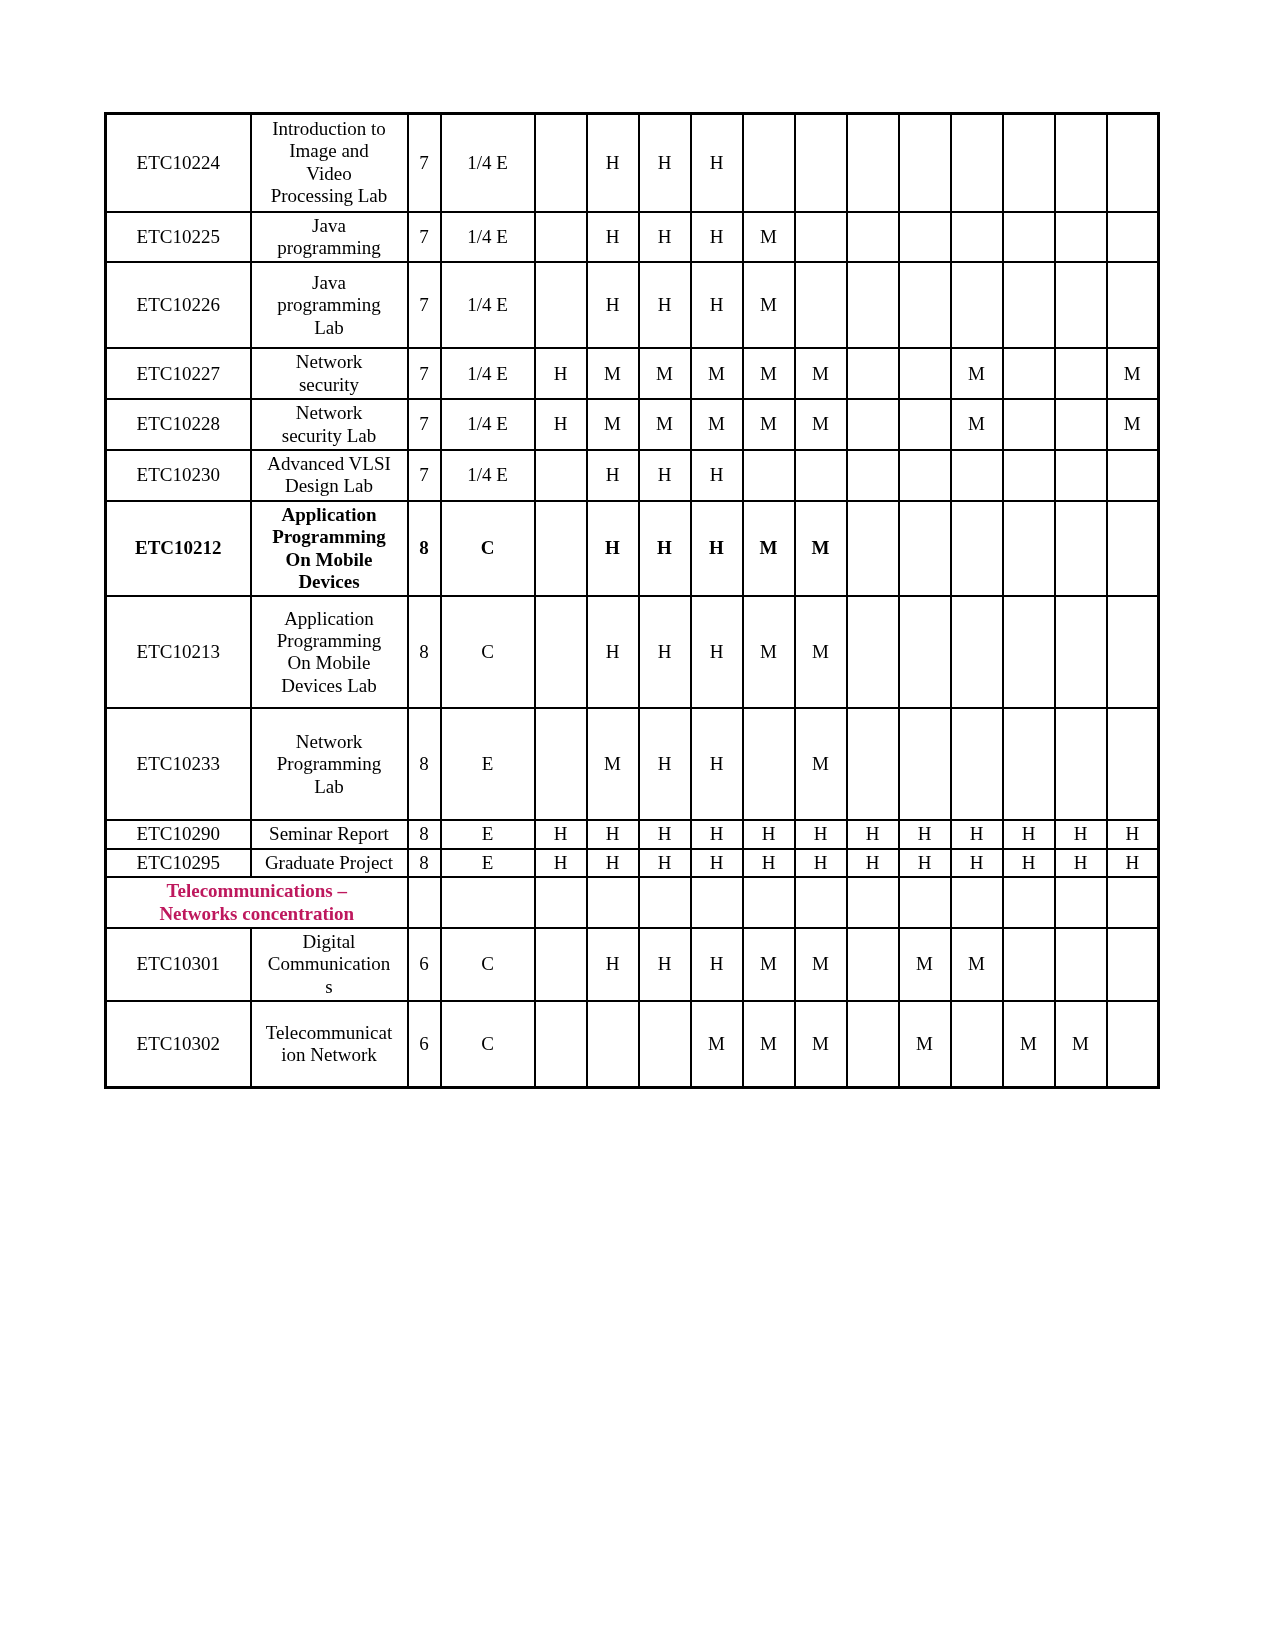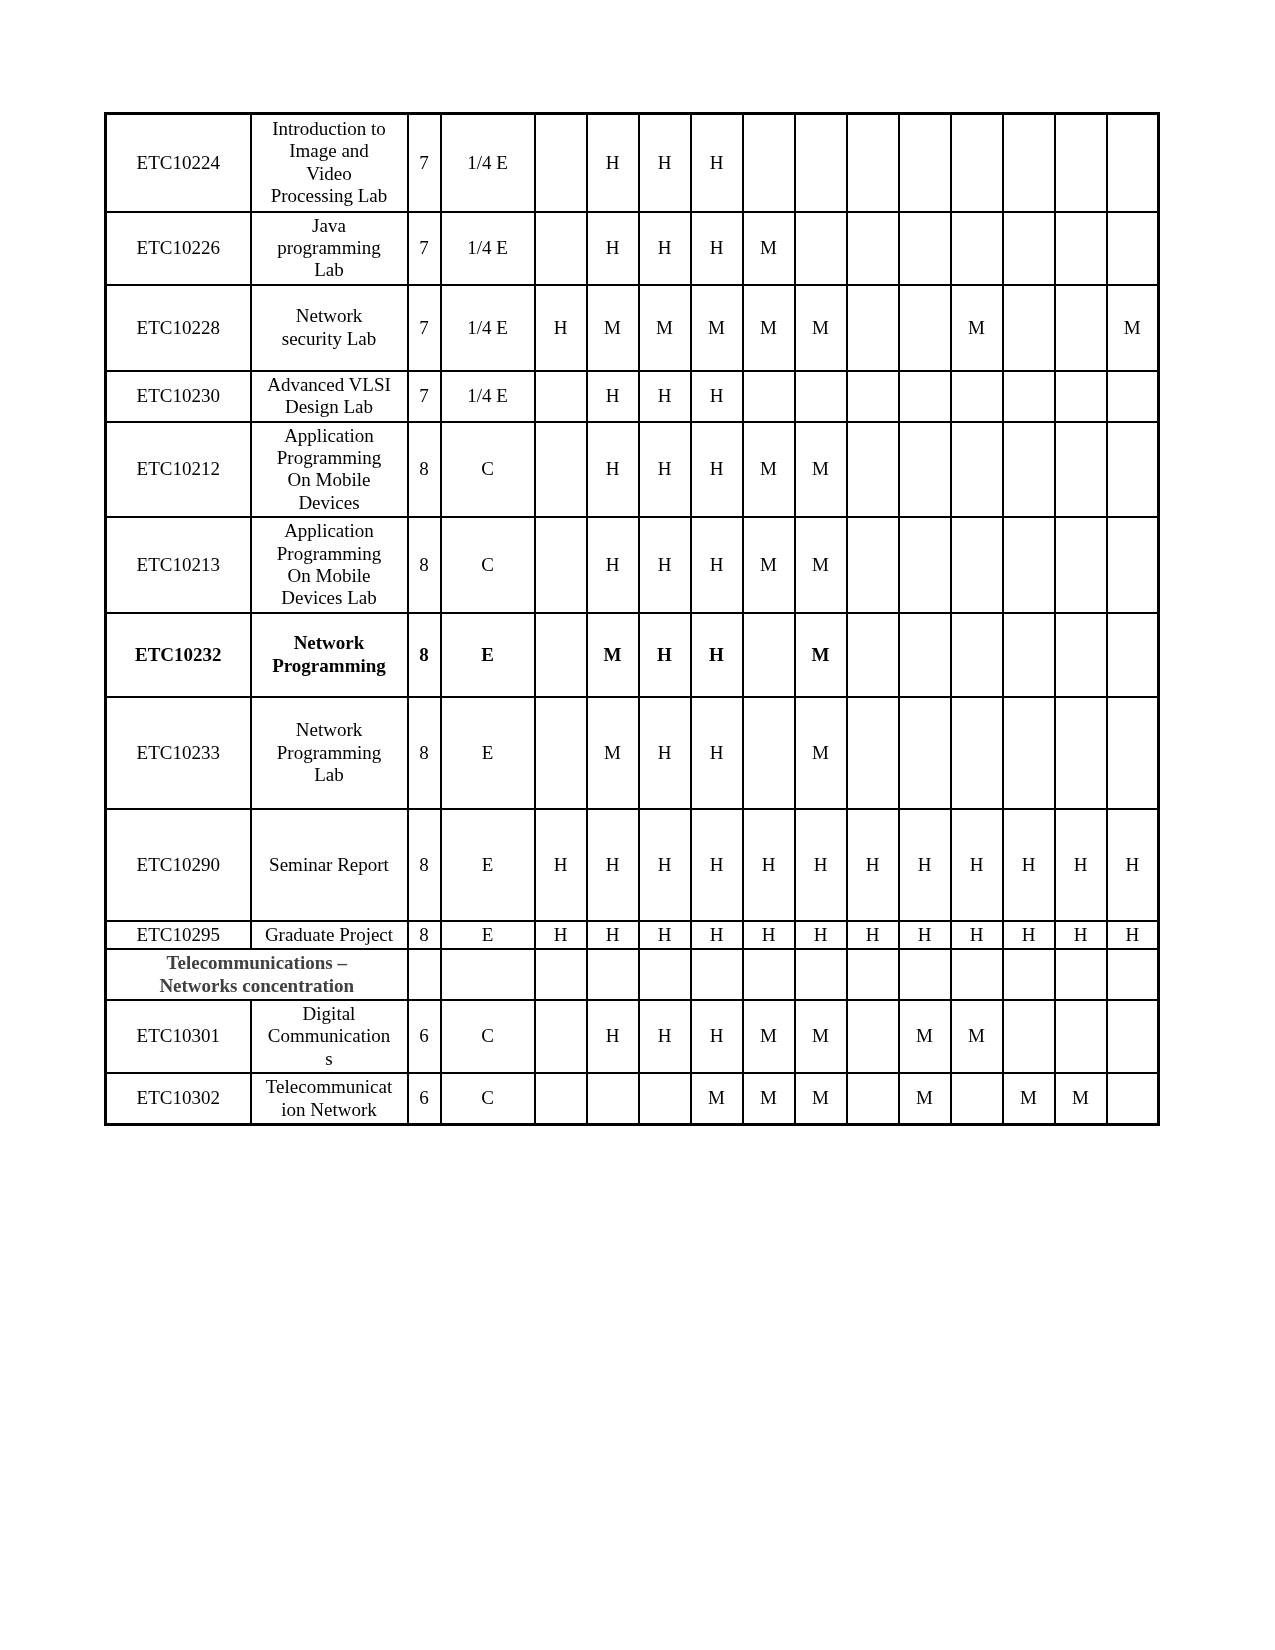--- a/index.html
+++ b/index.html
@@ -86,38 +86,76 @@
           <td></td>
           <td></td>
           <td></td>
           <td></td>
           <td></td>
           <td></td>
           <td></td>
           <td></td>
         </tr>
         <tr>
+          <td>ETC10225</td>
+          <td>Java
+programming</td>
+          <td>7</td>
+          <td>1/4 E</td>
+          <td></td>
+          <td>H</td>
+          <td>H</td>
+          <td>H</td>
+          <td>M</td>
+          <td></td>
+          <td></td>
+          <td></td>
+          <td></td>
+          <td></td>
+          <td></td>
+          <td></td>
+        </tr>
+        <tr>
           <td>ETC10226</td>
           <td>Java
 programming
 Lab</td>
           <td>7</td>
           <td>1/4 E</td>
           <td></td>
           <td>H</td>
           <td>H</td>
           <td>H</td>
           <td>M</td>
           <td></td>
           <td></td>
           <td></td>
           <td></td>
           <td></td>
           <td></td>
           <td></td>
+        </tr>
+        <tr>
+          <td>ETC10227</td>
+          <td>Network
+security</td>
+          <td>7</td>
+          <td>1/4 E</td>
+          <td>H</td>
+          <td>M</td>
+          <td>M</td>
+          <td>M</td>
+          <td>M</td>
+          <td>M</td>
+          <td></td>
+          <td></td>
+          <td>M</td>
+          <td></td>
+          <td></td>
+          <td>M</td>
         </tr>
         <tr>
           <td>ETC10228</td>
           <td>Network
 security Lab</td>
           <td>7</td>
           <td>1/4 E</td>
           <td>H</td>
           <td>M</td>
           <td>M</td>
@@ -186,39 +224,20 @@
           <td>M</td>
           <td>M</td>
           <td></td>
           <td></td>
           <td></td>
           <td></td>
           <td></td>
           <td></td>
         </tr>
         <tr>
-          <td>ETC10232</td>
-          <td>Network
-Programming</td>
-          <td>8</td>
-          <td>E</td>
-          <td></td>
-          <td>M</td>
-          <td>H</td>
-          <td>H</td>
-          <td></td>
-          <td>M</td>
-          <td></td>
-          <td></td>
-          <td></td>
-          <td></td>
-          <td></td>
-          <td></td>
-        </tr>
-        <tr>
           <td>ETC10233</td>
           <td>Network
 Programming
 Lab</td>
           <td>8</td>
           <td>E</td>
           <td></td>
           <td>M</td>
           <td>H</td>
           <td>H</td>
@@ -261,21 +280,21 @@
           <td>H</td>
           <td>H</td>
           <td>H</td>
           <td>H</td>
           <td>H</td>
           <td>H</td>
           <td>H</td>
           <td>H</td>
         </tr>
         <tr>
-          <td colspan="2" class="section-cell" style="color: #404040;">Telecommunications –
+          <td colspan="2" class="section-cell" style="color: #be185d;">Telecommunications –
 Networks concentration</td>
           <td></td>
           <td></td>
           <td></td>
           <td></td>
           <td></td>
           <td></td>
           <td></td>
           <td></td>
           <td></td>

